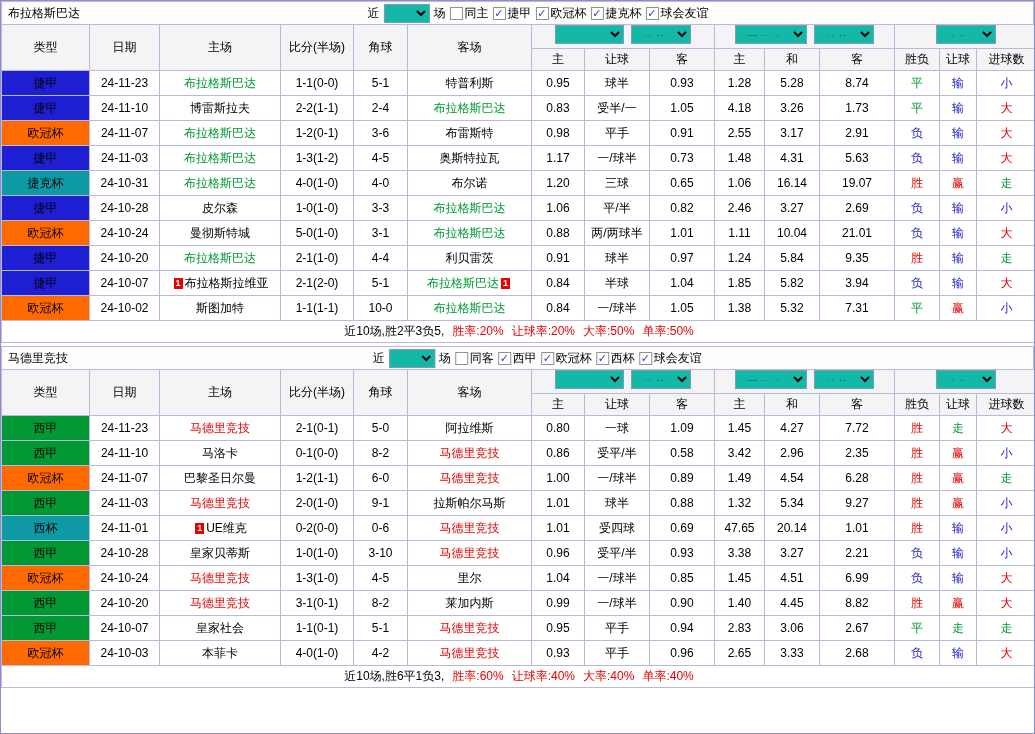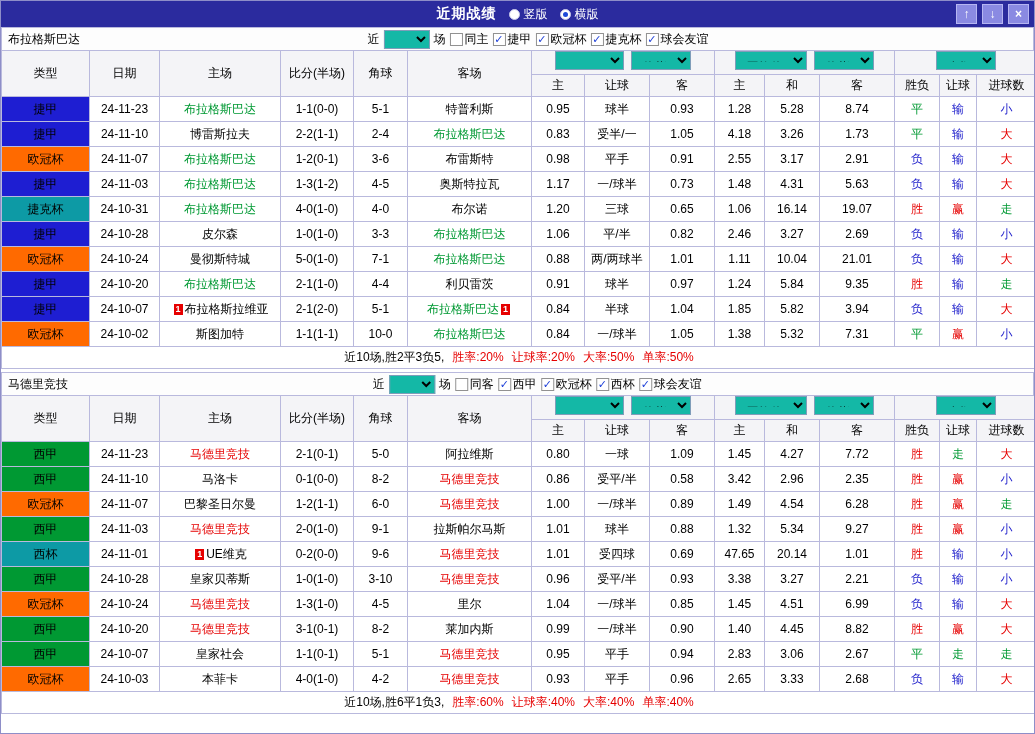--- a/index.html
+++ b/index.html
@@ -42,38 +42,20 @@
   .mark { display:inline-block; background:#e60000; color:#fff; font-size:9px; line-height:11px; min-width:9px; padding:0 1px; margin:0 2px; vertical-align:1px; font-weight:bold; }
   .grid tfoot td { height:22px; background:#fff; font-size:12px; color:#000; }
   .rates .rate { color:#e60000; margin-left:8px; }
   .sec2 { margin-top:3px; }
 </style>
 </head>
 <body>
 
 <div class="page">
 
-  <div class="topbar">
-    <div class="topbar-center">
-      <span class="tb-title">近期战绩</span>
-      <label class="radio">
-        <span class="rdot"></span>
-        <span>竖版</span>
-      </label>
-      <label class="radio checked">
-        <span class="rdot"></span>
-        <span>横版</span>
-      </label>
-    </div>
-    <div class="topbar-right">
-      <button class="tb-btn"><span>↑</span></button>
-      <button class="tb-btn"><span>↓</span></button>
-      <button class="tb-btn"><span>×</span></button>
-    </div>
-  </div>
 
   <div class="section">
     <div class="section-bar">
       <span class="team-label">布拉格斯巴达</span>
       <div class="filter">
         <span>近</span>
         <select class="sel sel-games"><option>10</option></select>
         <span>场</span>
         <label class="cb">
           <span class="cbbox"></span>
@@ -249,21 +231,21 @@
             <td class="c-num">2.69</td>
             <td class="c-res" style="color: rgb(34, 34, 204);">负</td>
             <td class="c-res" style="color: rgb(34, 34, 204);">输</td>
             <td class="c-res" style="color: rgb(34, 34, 204);">小</td>
           </tr>
           <tr>
             <td class="c-league" style="background: rgb(255, 106, 0);">欧冠杯</td>
             <td class="c-date">24-10-24</td>
             <td class="c-team"><span>曼彻斯特城</span></td>
             <td class="c-score">5-0(1-0)</td>
-            <td class="c-corner">7-1</td>
+            <td class="c-corner">3-1</td>
             <td class="c-team"><span style="color: rgb(0, 153, 51);">布拉格斯巴达</span></td>
             <td class="c-num">0.88</td>
             <td class="c-num">两/两球半</td>
             <td class="c-num">1.01</td>
             <td class="c-num">1.11</td>
             <td class="c-num">10.04</td>
             <td class="c-num">21.01</td>
             <td class="c-res" style="color: rgb(34, 34, 204);">负</td>
             <td class="c-res" style="color: rgb(34, 34, 204);">输</td>
             <td class="c-res" style="color: rgb(230, 0, 0);">大</td>
@@ -477,21 +459,21 @@
             <td class="c-num">9.27</td>
             <td class="c-res" style="color: rgb(230, 0, 0);">胜</td>
             <td class="c-res" style="color: rgb(230, 0, 0);">赢</td>
             <td class="c-res" style="color: rgb(34, 34, 204);">小</td>
           </tr>
           <tr>
             <td class="c-league" style="background: rgb(13, 154, 165);">西杯</td>
             <td class="c-date">24-11-01</td>
             <td class="c-team"><span class="mark">1</span><span>UE维克</span></td>
             <td class="c-score">0-2(0-0)</td>
-            <td class="c-corner">9-6</td>
+            <td class="c-corner">0-6</td>
             <td class="c-team"><span style="color: rgb(230, 0, 0);">马德里竞技</span></td>
             <td class="c-num">1.01</td>
             <td class="c-num">受四球</td>
             <td class="c-num">0.69</td>
             <td class="c-num">47.65</td>
             <td class="c-num">20.14</td>
             <td class="c-num">1.01</td>
             <td class="c-res" style="color: rgb(230, 0, 0);">胜</td>
             <td class="c-res" style="color: rgb(34, 34, 204);">输</td>
             <td class="c-res" style="color: rgb(34, 34, 204);">小</td>

